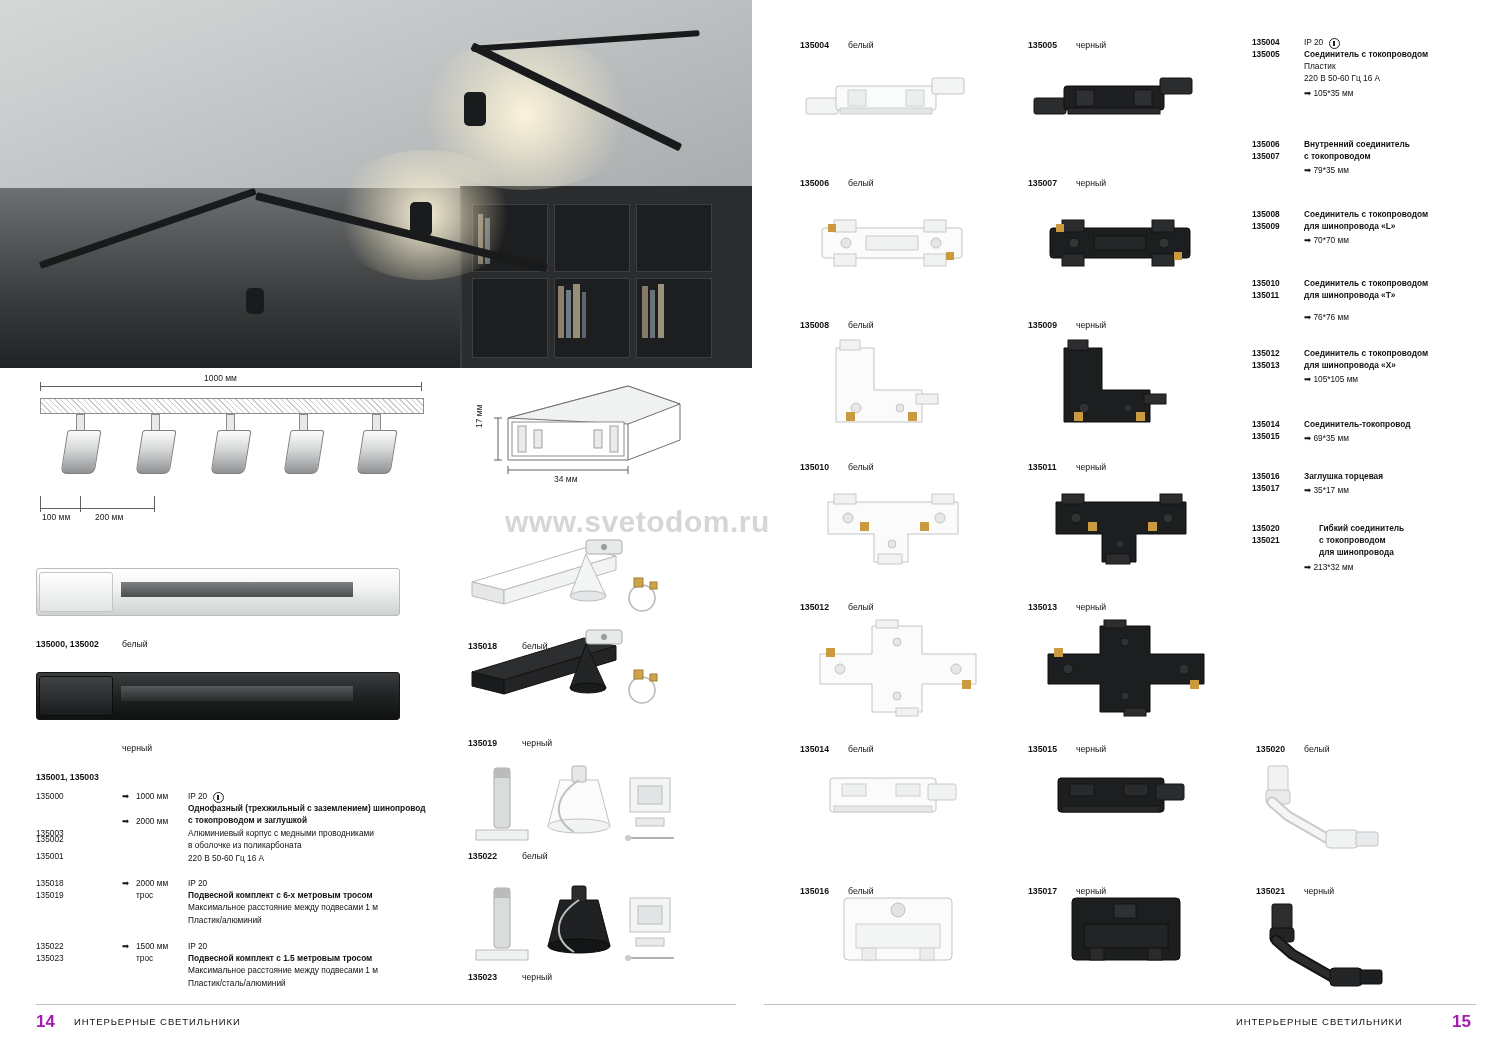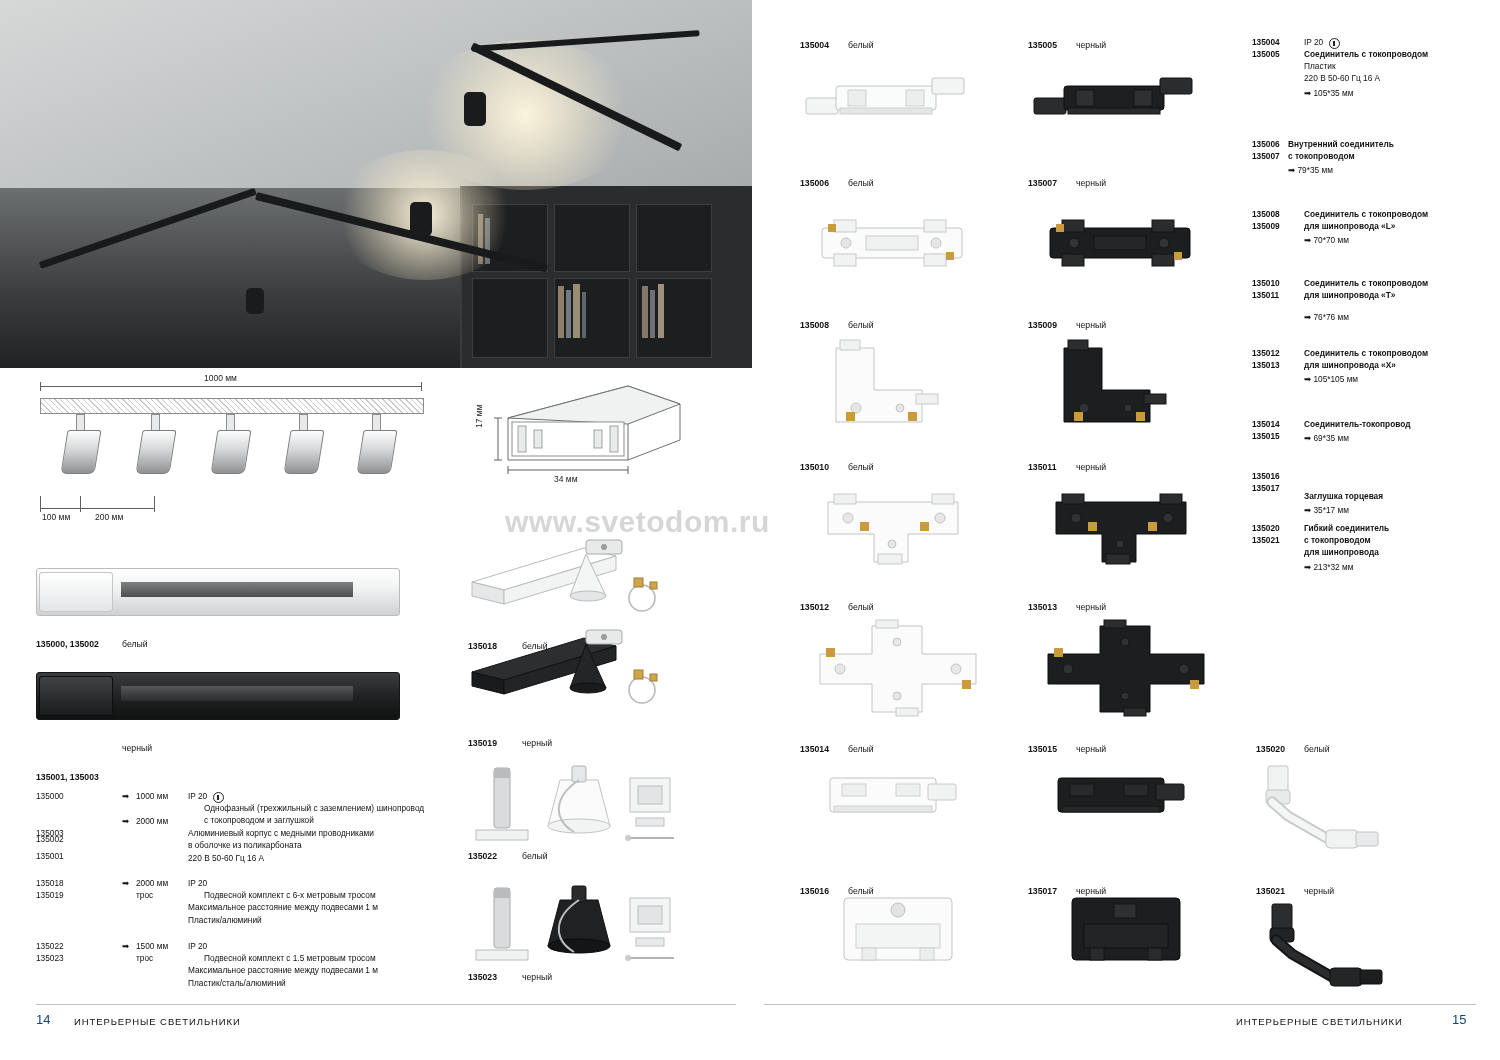--- a/index.html
+++ b/index.html
@@ -111,38 +111,38 @@
     position:absolute;left:2px;top:3px;width:72px;height:38px;
     background:linear-gradient(180deg,#414243,#1b1c1d);border:1px solid #0d0e0e;border-radius:3px;
   }
 
   .code{font-size:8.7px;font-weight:bold;color:#111;}
   .color-lbl{font-size:8.7px;color:#111;}
 
   
   .spec{position:absolute;font-size:8.3px;line-height:12.4px;color:#111;}
   .spec .art{font-weight:normal;}
-  .spec .ttl{font-weight:normal;margin-left:16px;}
+  .spec .ttl{font-weight:bold;}
   .arrow{font-size:8.5px;}
 
   
   .kit{position:absolute;}
 
   
   .rp{position:absolute;left:752px;top:0;width:748px;height:1060px;}
   .cell-code{position:absolute;font-size:8.7px;font-weight:bold;color:#111;}
   .cell-color{position:absolute;font-size:8.7px;color:#111;}
 
   
   .rspec{position:absolute;font-size:8.3px;line-height:12.2px;color:#111;}
   .rspec .art{font-weight:bold;}
   .rspec .ttl{font-weight:bold;}
 
   
-  .footer-num{position:absolute;font-size:13px;font-weight:normal;color:#0c4a6e;}
+  .footer-num{position:absolute;font-size:17px;font-weight:bold;color:#a21caf;}
   .footer-txt{position:absolute;font-size:9.5px;letter-spacing:.9px;color:#111;}
   .footer-rule{position:absolute;height:1px;background:#bdbfc0;}
   .ipicon{display:inline-block;width:9px;height:9px;border-radius:50%;border:1px solid #222;position:relative;vertical-align:-1px;}
   .ipicon:after{content:"";position:absolute;left:3px;top:1.5px;width:2px;height:5px;background:#222;}
 </style>
 </head>
 <body>
 
 <div class="page">
 
@@ -633,21 +633,21 @@
         <div>Пластик</div>
         <div>220 В     50-60 Гц     16 А</div>
         <div style="margin-top:2px;"><span class="arrow">➡</span>
           <span>105*35 мм</span></div>
       </div>
     </div>
 
     <div class="rspec" style="left:500px;top:138px;width:240px;">
       <span class="art" style="position:absolute;left:0;top:0;">135006</span>
       <span class="art" style="position:absolute;left:0;top:12px;">135007</span>
-      <div style="position:absolute;left:36px;top:0;width:190px;">
+      <div style="position:absolute;left:52px;top:0;width:190px;">
         <div class="ttl" style="white-space:pre-line;">Внутренний соединитель
 с токопроводом</div>
         <div style="margin-top:2px;"><span class="arrow">➡</span>
           <span>79*35 мм</span></div>
       </div>
     </div>
 
     <div class="rspec" style="left:500px;top:208px;width:240px;">
       <span class="art" style="position:absolute;left:0;top:0;">135008</span>
       <span class="art" style="position:absolute;left:0;top:12px;">135009</span>
@@ -687,32 +687,32 @@
       <div style="position:absolute;left:52px;top:0;width:190px;">
         <div class="ttl">Соединитель-токопровод</div>
         <div style="margin-top:2px;"><span class="arrow">➡</span>
           <span>69*35 мм</span></div>
       </div>
     </div>
 
     <div class="rspec" style="left:500px;top:470px;width:240px;">
       <span class="art" style="position:absolute;left:0;top:0;">135016</span>
       <span class="art" style="position:absolute;left:0;top:12px;">135017</span>
-      <div style="position:absolute;left:52px;top:0;width:190px;margin-top:20px;">
+      <div style="position:absolute;left:52px;top:0;width:190px;">
         <div class="ttl">Заглушка торцевая</div>
         <div style="margin-top:2px;"><span class="arrow">➡</span>
           <span>35*17 мм</span></div>
       </div>
     </div>
 
     <div class="rspec" style="left:500px;top:522px;width:240px;">
       <span class="art" style="position:absolute;left:0;top:0;">135020</span>
       <span class="art" style="position:absolute;left:0;top:12px;">135021</span>
       <div style="position:absolute;left:52px;top:0;width:190px;">
-        <div class="ttl" style="white-space:pre-line;">Гибкий соединитель
+        <div class="ttl" style="white-space:pre-line;margin-left:15px;">Гибкий соединитель
 с токопроводом
 для шинопровода</div>
         <div style="margin-top:2px;"><span class="arrow">➡</span>
           <span>213*32 мм</span></div>
       </div>
     </div>
 
     <div class="footer-rule" style="left:12px;top:1004px;width:712px;"></div>
     <div class="footer-txt" style="left:484px;top:1016px;">ИНТЕРЬЕРНЫЕ СВЕТИЛЬНИКИ</div>
     <div class="footer-num" style="left:700px;top:1012px;">15</div>

